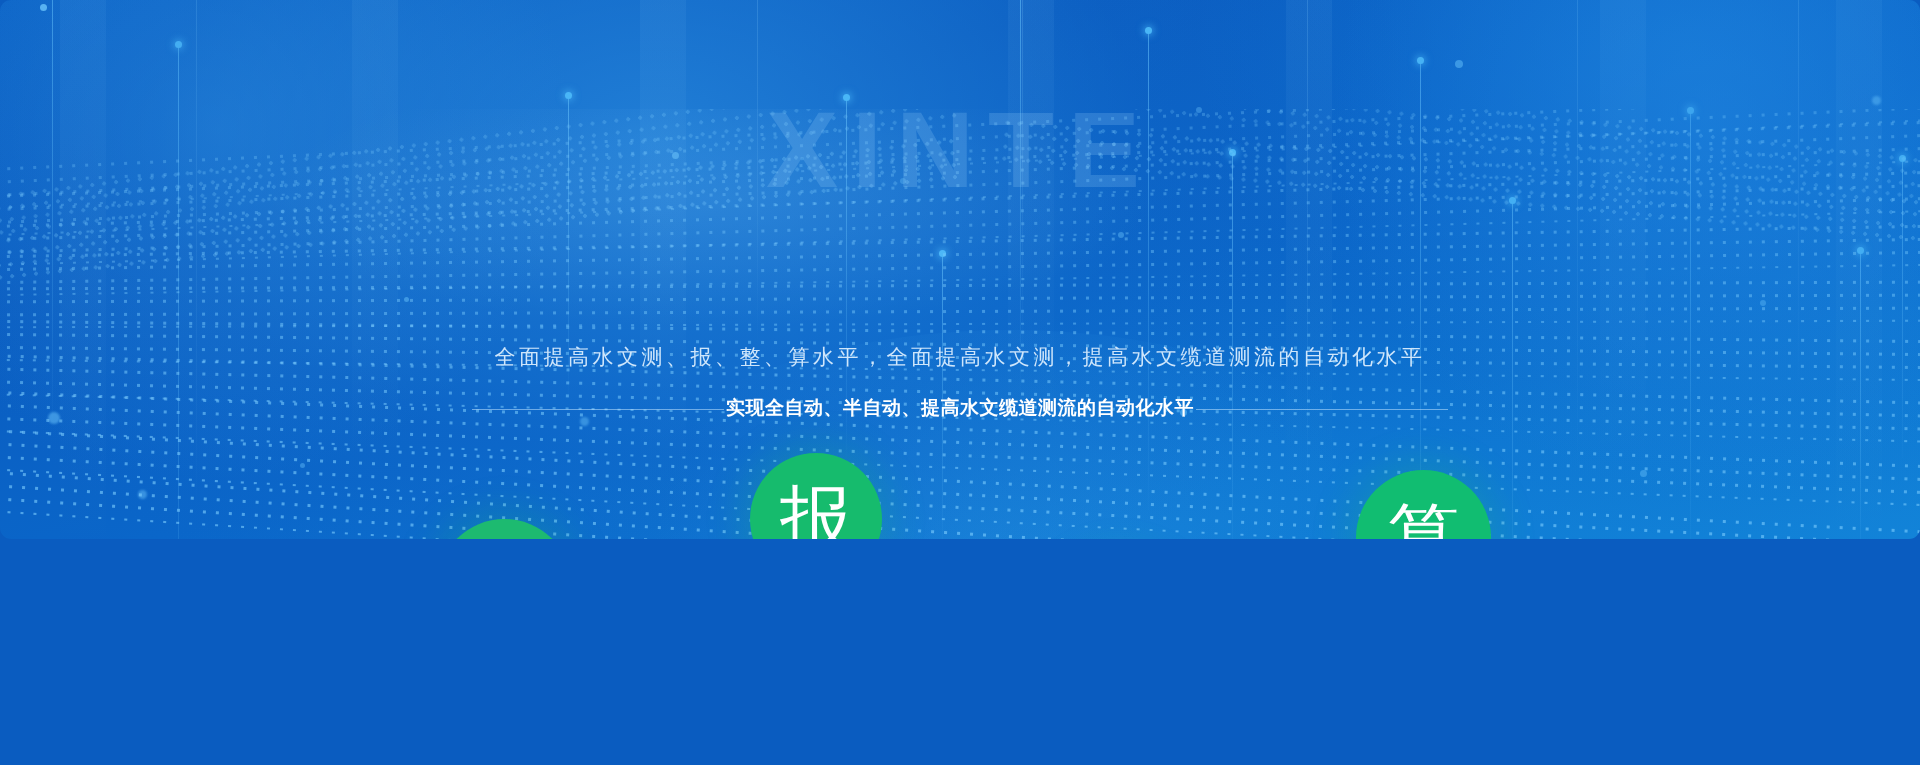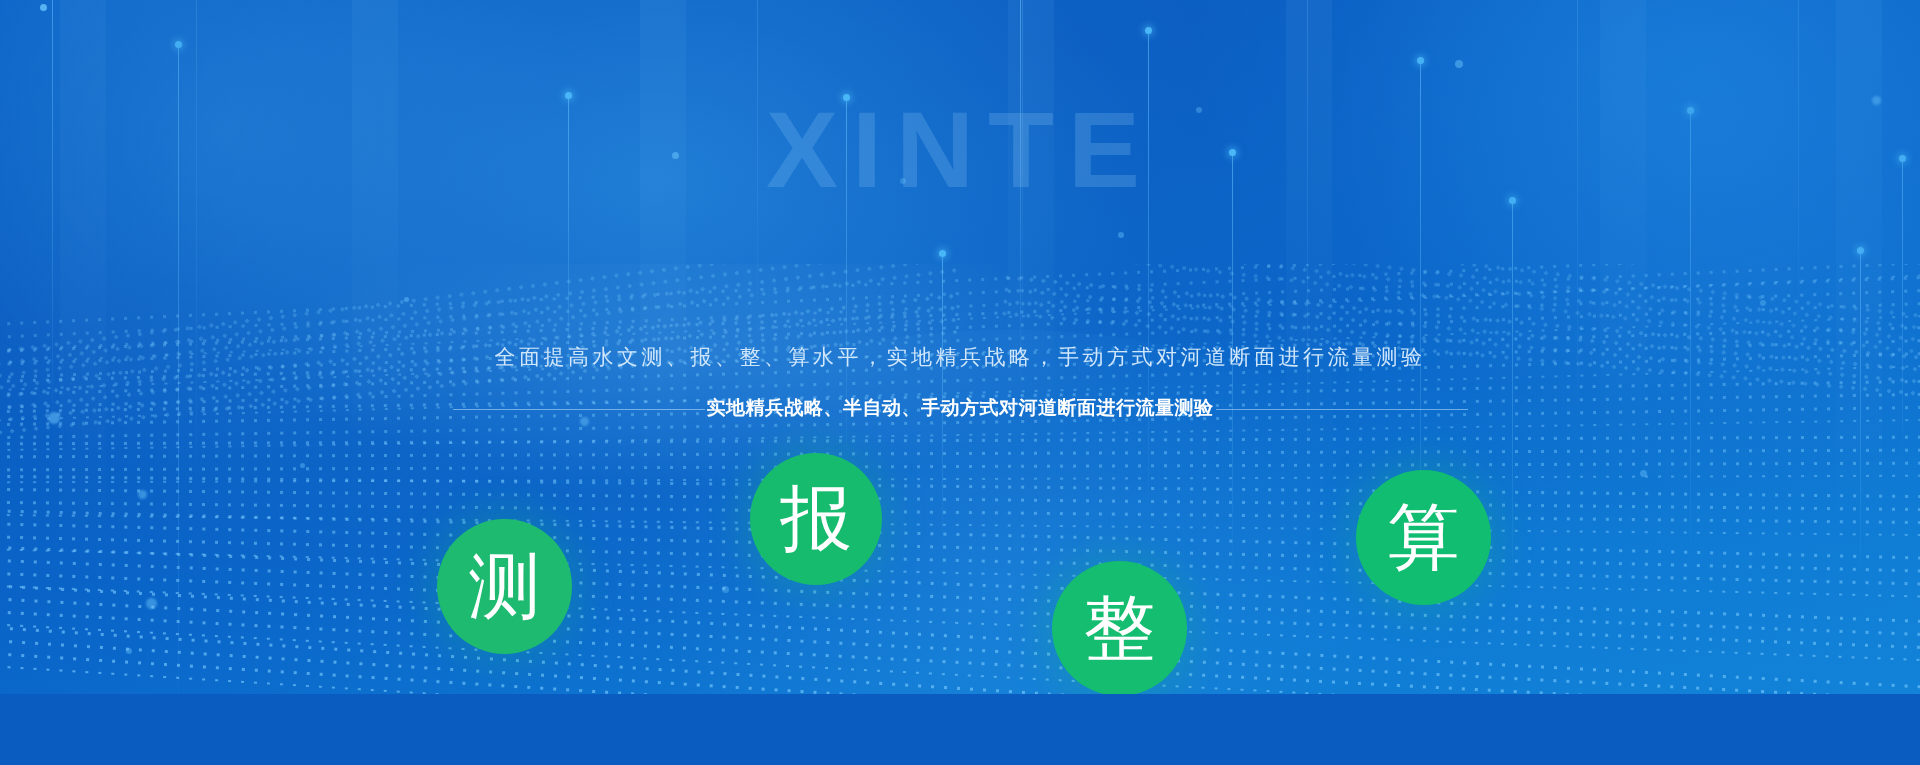--- a/index.html
+++ b/index.html
@@ -3,26 +3,27 @@
 <meta charset="utf-8">
 <style>
   html,body{margin:0;padding:0;background:#0a5cc0;}
   body{
     font-family:"Liberation Sans","DejaVu Sans",sans-serif;
     -webkit-font-smoothing:antialiased;
   }
   #banner{
     position:relative;
     width:1920px;
-    height:694px;
+    height:539px;
     overflow:hidden;
     background:
       radial-gradient(ellipse 1100px 700px at 34% 26%, rgba(36,132,218,0.85) 0%, rgba(20,106,201,0.25) 45%, rgba(10,92,192,0) 72%),
       radial-gradient(ellipse 900px 620px at 88% 10%, rgba(18,118,214,0.75) 0%, rgba(12,96,196,0.15) 55%, rgba(10,92,192,0) 78%),
       linear-gradient(165deg,#0b62c6 0%,#0a5cc0 28%,#0a66c9 55%,#0f7ad4 80%,#1283d8 100%);
+    border-radius: 11px;
   }
 
   
   .pin{position:absolute;width:1px;background:linear-gradient(180deg,rgba(106,198,255,0.55),rgba(106,198,255,0.02));}
   .pin:before{
     content:"";position:absolute;left:50%;top:-3px;
     width:7px;height:7px;margin-left:-3.5px;border-radius:50%;
     background:#49b6f7;box-shadow:0 0 7px 2px rgba(73,182,247,0.6);
   }
   .pin.nohead:before{display:none;}
@@ -187,25 +188,25 @@
       <div class="waveband" style="left:52%;width:56%;bottom:330px;opacity:.28;transform:rotate(5deg);background-size:12px 12px;"></div>
       <div class="waveband" style="left:52%;width:56%;bottom:382px;opacity:.24;transform:rotate(6.5deg);background-size:12px 12px;"></div>
 
       <div class="glow" style="left:260px;top:-40px;width:900px;height:260px;background:radial-gradient(ellipse,rgba(150,215,255,0.13) 0%,rgba(150,215,255,0) 70%);border-radius:50%;"></div>
     </div>
   </div>
 
   <div id="watermark">XINTE</div>
 
 
-  <p id="subtitle">全面提高水文测、报、整、算水平，实地精兵战略，手动方式对河道断面进行流量测验</p>
+  <p id="subtitle">全面提高水文测、报、整、算水平，全面提高水文测，提高水文缆道测流的自动化水平</p>
 
   <div id="tagline-row">
     <span class="rule"></span>
-    <span id="tagline">实地精兵战略、半自动、手动方式对河道断面进行流量测验</span>
+    <span id="tagline">实现全自动、半自动、提高水文缆道测流的自动化水平</span>
     <span class="rule"></span>
   </div>
 
   <div class="circle" style="left:437px;top:519px;width:135px;height:135px;background:#1dba70;font-size:72px;">
     <span>测</span>
   </div>
 
   <div class="circle" style="left:750px;top:453px;width:132px;height:132px;background:#16bb6d;font-size:72px;">
     <span>报</span>
   </div>

